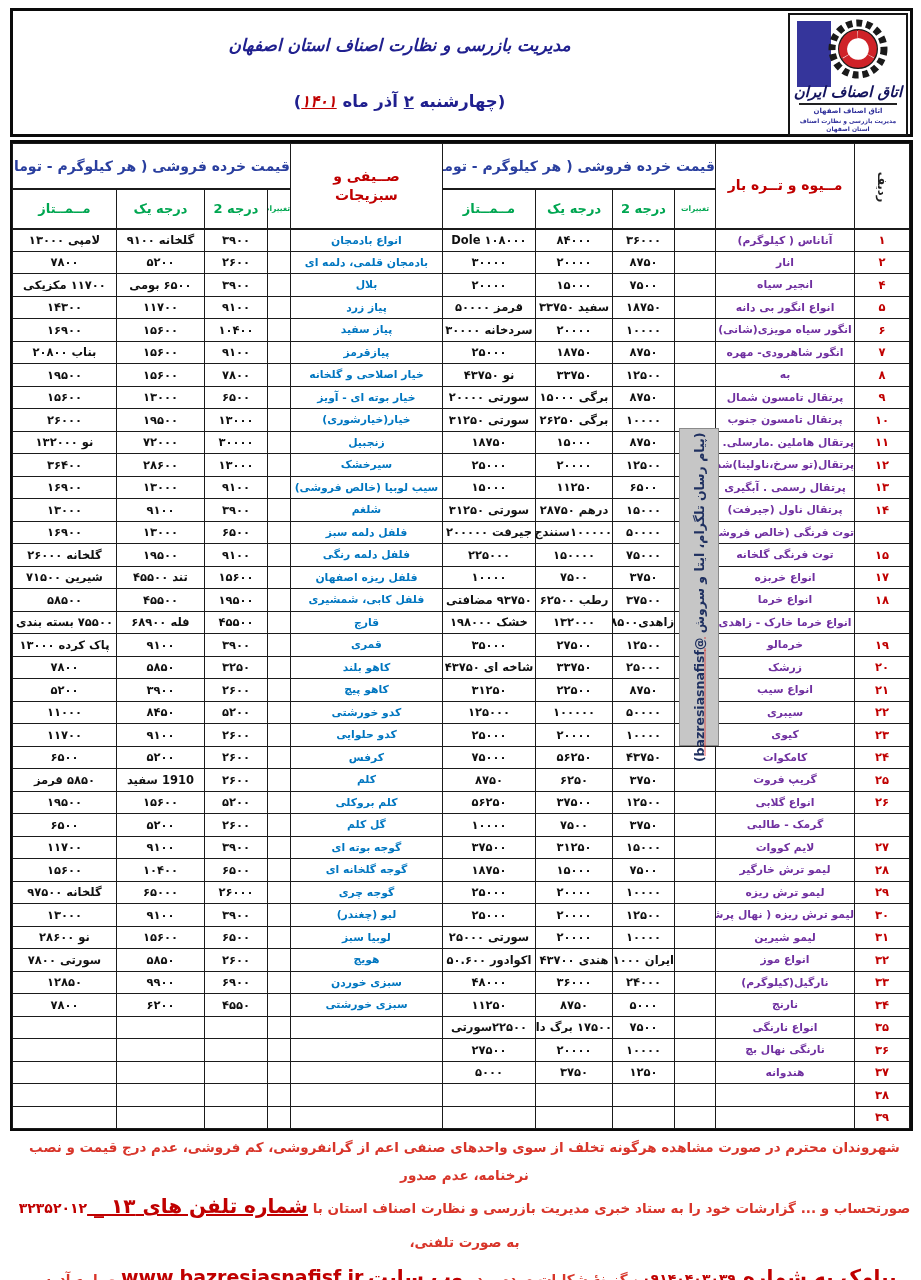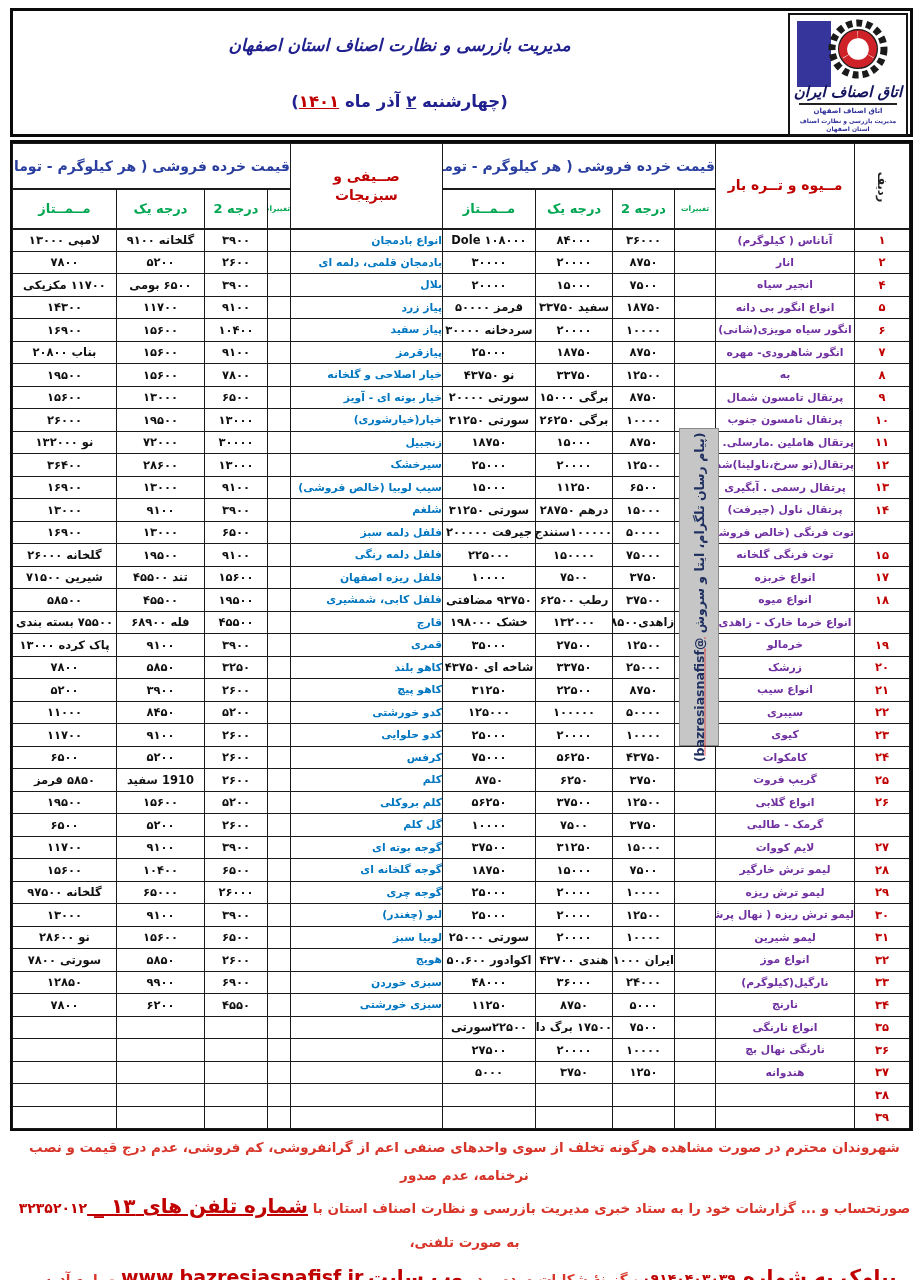--- a/index.html
+++ b/index.html
@@ -7,21 +7,21 @@
   .page{position:relative;width:921px;height:1280px;background:#fff;overflow:hidden;}
 
   
   .header-box{position:absolute;top:8px;right:8px;width:897px;height:123px;border:3px solid #0a0a0a;display:flex;background:#fff;}
   .titles{flex:1;display:flex;flex-direction:column;justify-content:space-around;text-align:center;padding:5px 8px;}
   .t1{font-size:17px;font-weight:bold;font-style:italic;color:var(--c-title-blue,#20208f);}
   .t2{font-size:15.5px;font-weight:bold;font-style:italic;color:var(--c-title-green,#35871e);}
   .t2 .hl{color:var(--c-bulletin-red,#d8352a);text-decoration:underline;}
   .t3{font-size:16.5px;font-weight:bold;color:var(--c-title-blue,#20208f);}
   .t3 .day{text-decoration:underline;}
-  .t3 .year{color:var(--c-dark-red,#c00000);text-decoration:underline;}
+  .t3 .year{color:var(--c-dark-red,#c00000);text-decoration:underline;font-style:italic;}
 
   .logo-box{width:124px;box-sizing:border-box;padding:2px;}
   .logo-inner{position:relative;height:100%;border:2px solid #151515;overflow:hidden;background:#fff;}
   .logo-blue{position:absolute;left:7px;top:6px;width:34px;height:66px;background:#35359b;}
   .gear-svg{position:absolute;left:20px;top:0px;}
   .calli{position:absolute;top:68px;left:0;right:0;text-align:center;font-size:15px;font-weight:bold;font-style:italic;color:#14145e;}
   .logo-divider{position:absolute;top:88px;left:9px;right:9px;border-top:2px solid #222;}
   .cap{position:absolute;left:0;right:0;text-align:center;color:#2e2e9a;font-weight:bold;white-space:nowrap;}
   .cap1{top:92px;font-size:7px;}
   .cap2{top:102px;font-size:6px;}
@@ -35,21 +35,21 @@
   tr.h1{height:45px;} tr.h2{height:40px;}
   tbody tr{height:22.5px;}
   .th-price{color:var(--c-price-blue,#2a3f9f);font-size:14px;font-weight:bold;}
   .th-fruit,.th-veg{color:var(--c-dark-red,#c00000);font-size:14px;font-weight:bold;line-height:1.35;}
   .th-deg{color:var(--c-grade-green,#00a651);font-size:13px;font-weight:bold;}
   .th-chg{color:var(--c-grade-green,#00a651);font-size:7.5px;font-weight:bold;}
   .th-num .vert{display:inline-block;transform:rotate(90deg);font-size:11.5px;font-weight:bold;color:#222;}
   .td-num{color:var(--c-dark-red,#c00000);font-weight:bold;font-size:11.5px;}
   .td-name{font-weight:bold;font-size:10.8px;}
   .f-name{color:var(--c-fruit,#7030a0);}
-  .v-name{color:var(--c-veg,#0076c0);text-align:right;}
+  .v-name{color:var(--c-veg,#0076c0);}
   .td-val{font-weight:bold;font-size:11.5px;color:#101010;}
 
   .watermark{position:absolute;top:285px;left:666px;width:40px;height:318px;background:var(--c-watermark-bg,#c6c6c6);border:1px solid #8a8a8a;display:flex;align-items:center;justify-content:center;box-sizing:border-box;}
   .wm-text{display:block;transform:rotate(-90deg);white-space:nowrap;font-size:12.5px;font-weight:bold;color:var(--c-navy,#1f3060);width:310px;text-align:center;}
   .wm-handle{text-decoration:underline dotted #d00;}
 
   
   .footer{position:absolute;top:1133px;right:8px;width:897px;text-align:center;}
   .fl{color:var(--c-bulletin-red,#d8352a);font-weight:bold;font-size:13.5px;}
   .fl1{line-height:28px;}
@@ -328,21 +328,21 @@
             <td class="td-val">۷۵۰۰</td>
             <td class="td-val">۱۰۰۰۰</td>
             <td class="td-name v-name">فلفل ریزه اصفهان</td>
             <td class="td-chg"></td>
             <td class="td-val">۱۵۶۰۰</td>
             <td class="td-val">تند ۴۵۵۰۰</td>
             <td class="td-val">شیرین ۷۱۵۰۰</td>
           </tr>
           <tr>
             <td class="td-num">۱۸</td>
-            <td class="td-name f-name">انواع میوه</td>
+            <td class="td-name f-name">انواع خرما</td>
             <td class="td-chg"></td>
             <td class="td-val">۳۷۵۰۰</td>
             <td class="td-val">رطب ۶۲۵۰۰</td>
             <td class="td-val">۹۳۷۵۰ مضافتی</td>
             <td class="td-name v-name">فلفل کابی، شمشیری</td>
             <td class="td-chg"></td>
             <td class="td-val">۱۹۵۰۰</td>
             <td class="td-val">۴۵۵۰۰</td>
             <td class="td-val">۵۸۵۰۰</td>
           </tr>

